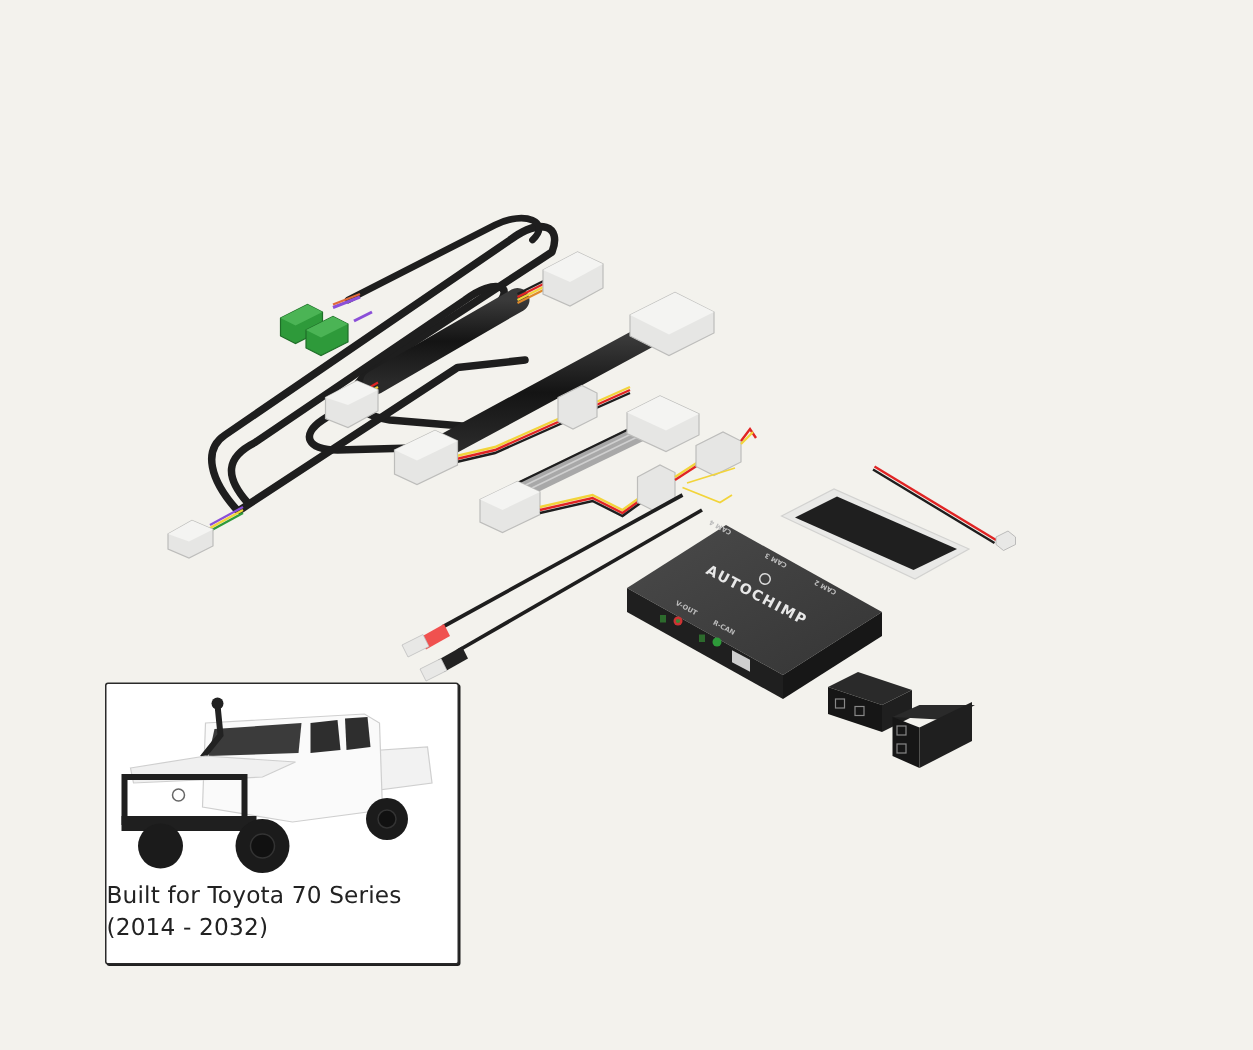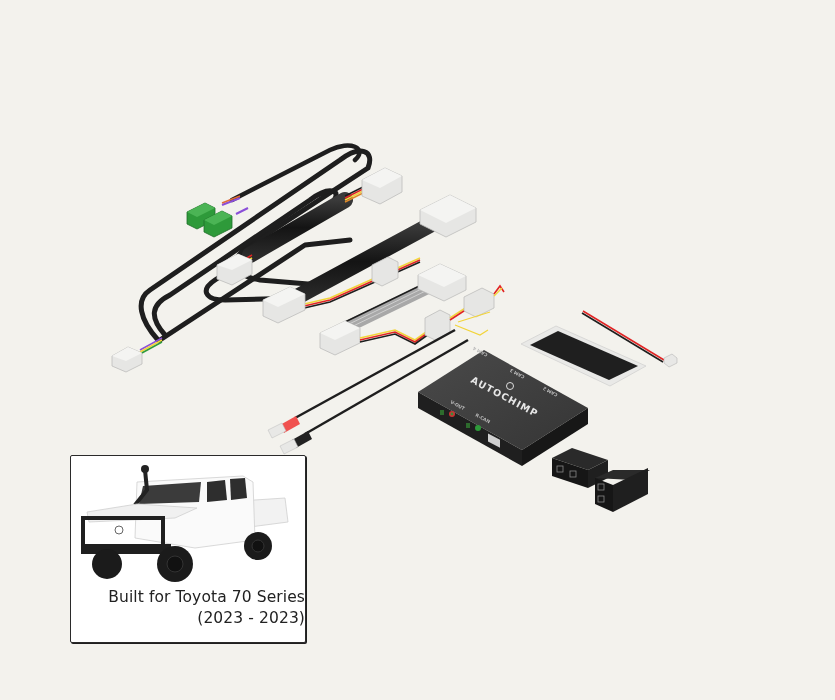--- a/index.html
+++ b/index.html
@@ -11,21 +11,21 @@
   }
   #scene { position: absolute; left: 0; top: 0; width: 835px; height: 700px; }
   .inset {
     position: absolute; left: 70px; top: 455px; width: 234px; height: 186px;
     background: #FFFFFF; border: 1.5px solid #2A2A2A; border-radius: 2px;
     box-shadow: 1px 1px 0 #1f1f1f;
   }
   .inset svg { position: absolute; left: 4px; top: 4px; }
   .caption {
     position: absolute; left: 0; right: 0; top: 131px;
-    text-align: right; color: #222; font-size: 15.5px; line-height: 21px;
+    text-align: left; color: #222; font-size: 15.5px; line-height: 21px;
     letter-spacing: 0.1px;
   }
   .tiny { font-family: "DejaVu Sans", sans-serif; font-weight: bold; }
 </style>
 </head>
 <body>
 
 <svg id="scene" viewBox="0 0 835 700" xmlns="http://www.w3.org/2000/svg">
   <defs>
     <linearGradient id="tubeG" x1="0" y1="0" x2="0" y2="1">
@@ -216,15 +216,15 @@
     <circle cx="44" cy="70" r="4" fill="none" stroke="#666" stroke-width="1"></circle>
 
     <circle cx="32" cy="104" r="15" fill="#1b1b1b"></circle>
     <circle cx="100" cy="104" r="18" fill="#1b1b1b"></circle>
     <circle cx="100" cy="104" r="8" fill="#111" stroke="#333"></circle>
     <circle cx="183" cy="86" r="14" fill="#1b1b1b"></circle>
     <circle cx="183" cy="86" r="6" fill="#111" stroke="#333"></circle>
   </svg>
   <div class="caption">
     <div>Built for Toyota 70 Series</div>
-    <div>(2023 - 2023)</div>
+    <div>(2014 - 2032)</div>
   </div>
 </div>
 
 </body></html>

